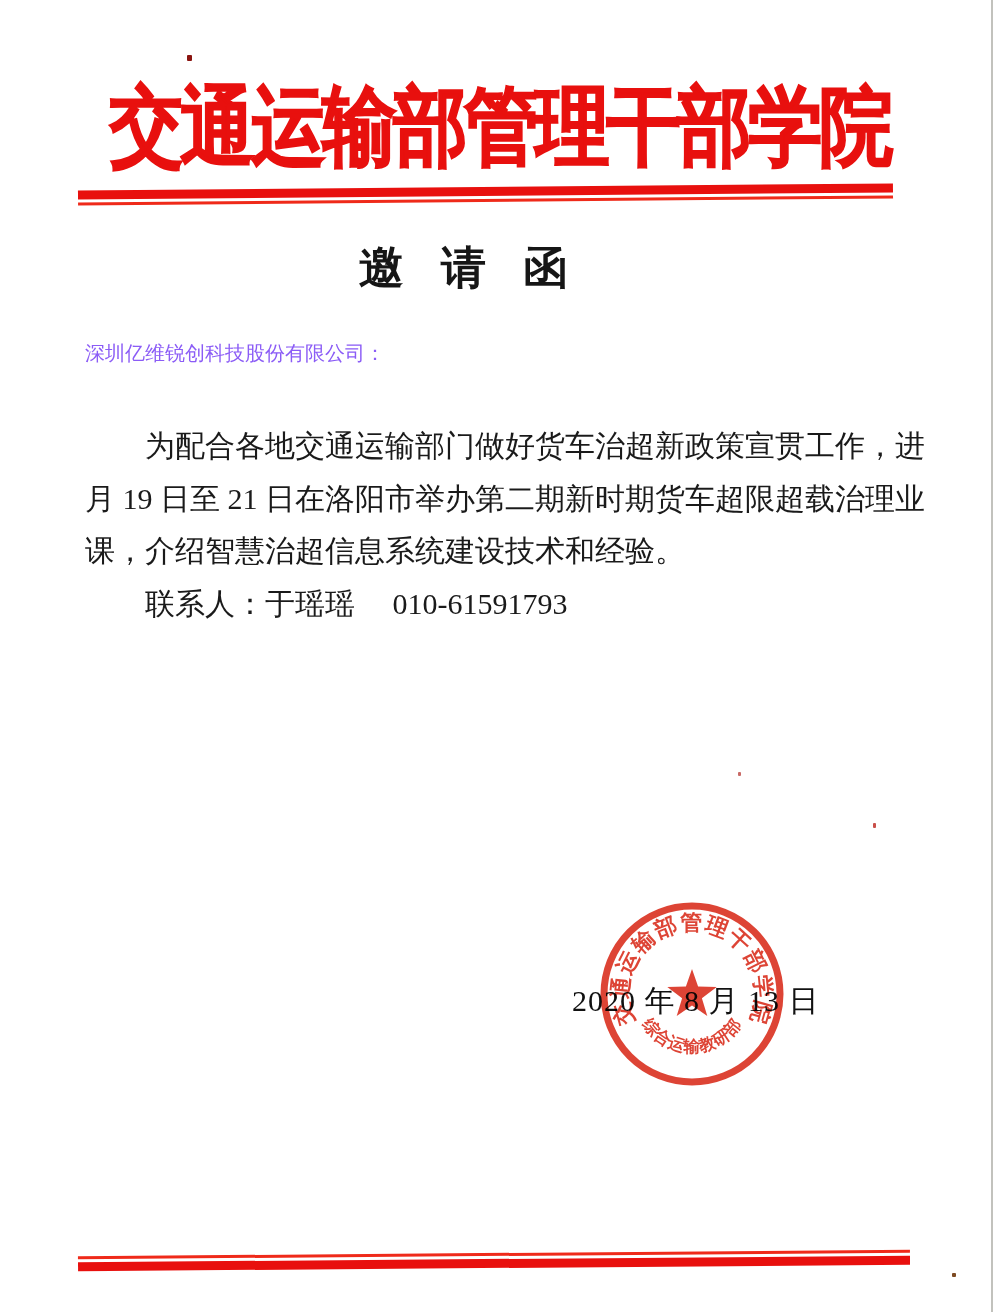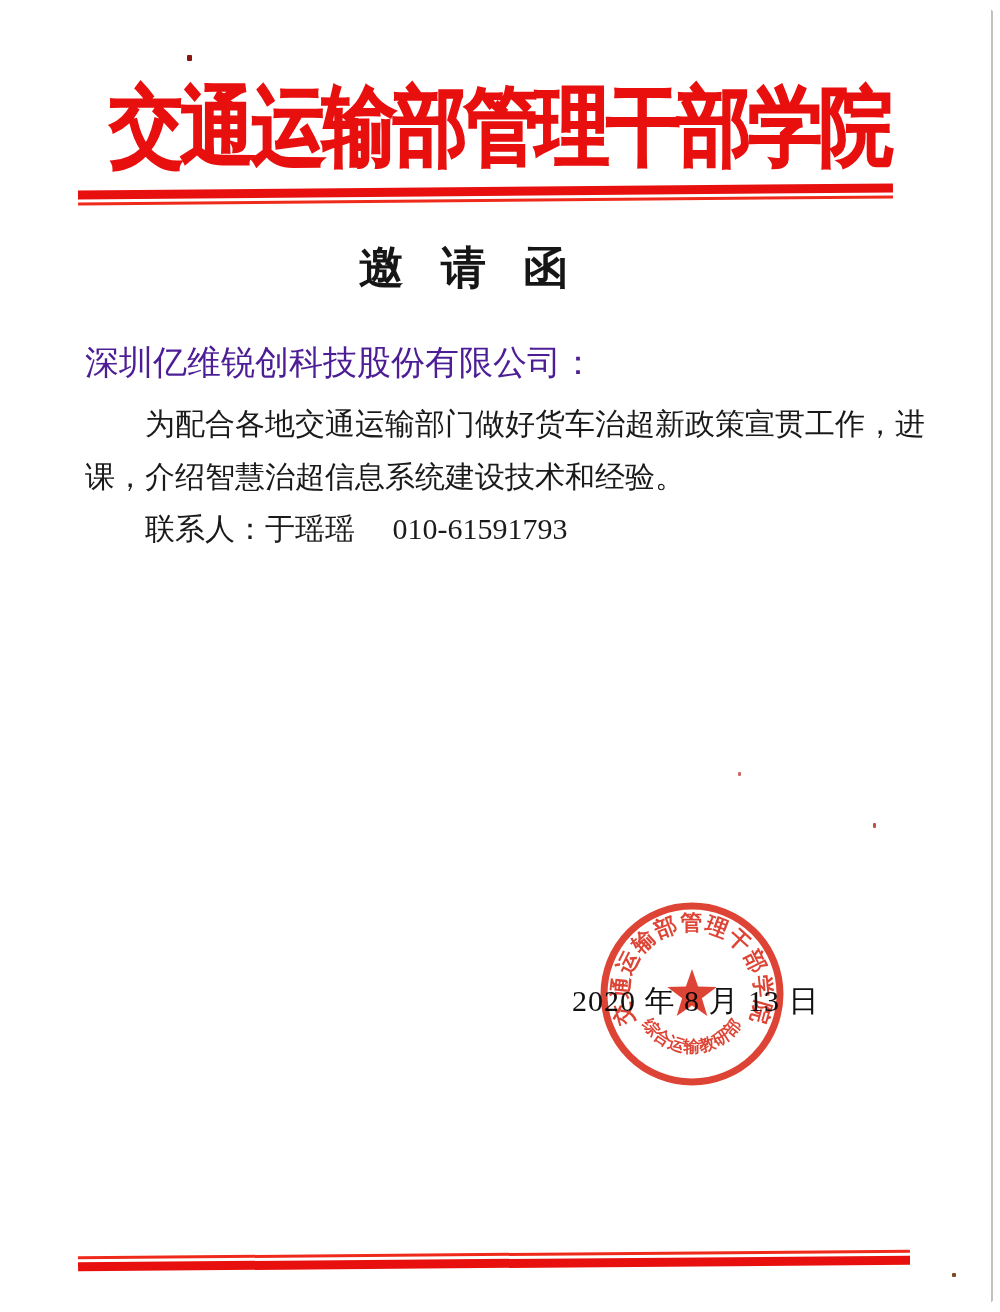--- a/index.html
+++ b/index.html
@@ -1,41 +1,41 @@
 <!DOCTYPE html>
 <html><head>
 <meta charset="utf-8">
 <style>
   html,body { margin:0; padding:0; background:#ffffff; }
   .page {
     position:relative; width:1000px; height:1312px; background:#ffffff;
-    font-family:"Liberation Serif", serif; overflow:hidden;border-radius:31px;
+    font-family:"Liberation Serif", serif; overflow:hidden;
   }
   
   .letterhead {
     position:absolute; top:70px; left:0; width:1000px; text-align:center;
     color:#e8100e; font-size:74px; font-weight:bold; letter-spacing:-3px;
     transform:scaleY(1.16); transform-origin:top center;
     -webkit-text-stroke:1.5px #e8100e; white-space:nowrap;
   }
   .rule { position:absolute; left:78px; width:815px; }
   .rule-header { top:187px; transform:rotate(-0.5deg); }
   .rule-footer { top:1253px; left:78px; width:832px; transform:rotate(-0.45deg); }
   .rule .thick { height:9px; background:#e8100e; }
   .rule .thin  { height:3px; background:#ef2a1a; }
   .rule .gap   { height:3px; background:transparent; }
   
   .doc-title {
     position:absolute; top:238px; left:-30px; width:1000px; text-align:center;
     font-size:45px; font-weight:bold; color:#161616; letter-spacing:13px; white-space:nowrap;
   }
   .recipient {
-    position:absolute; left:85px; top:340px; font-size:34px; color:#4c1d95; white-space:nowrap;
+    position:absolute; left:85px; top:340px; font-size:20px; color:#8b5cf6; white-space:nowrap;
   }
-  .body-block { position:absolute; left:85px; top:398px; width:832px; font-size:30px; color:#1a1a1a; }
+  .body-block { position:absolute; left:85px; top:420px; width:832px; font-size:30px; color:#1a1a1a; }
   .body-line { height:52.5px; line-height:52.5px; white-space:nowrap; }
   .indent { text-indent:2em; }
   
   .date-line {
     position:absolute; left:572px; top:981px; font-size:30px; color:#111111;
     letter-spacing:1px; z-index:1; white-space:nowrap;
   }
   .seal {
     position:absolute; left:597px; top:899px; width:190px; height:190px;
     z-index:2; mix-blend-mode:multiply; opacity:0.95;
@@ -60,20 +60,21 @@
     <div class="gap"></div>
     <div class="thin"></div>
   </div>
 
   <div class="doc-title">邀 请 函</div>
 
   <div class="recipient">深圳亿维锐创科技股份有限公司：</div>
 
   <div class="body-block">
     <div class="body-line indent">为配合各地交通运输部门做好货车治超新政策宣贯工作，进</div>
+    <div class="body-line">月 19 日至 21 日在洛阳市举办第二期新时期货车超限超载治理业</div>
     <div class="body-line">课，介绍智慧治超信息系统建设技术和经验。</div>
     <div class="body-line indent">联系人：于瑶瑶　 010-61591793</div>
   </div>
 
   <div class="date-line">2020 年 8 月 13 日</div>
 
   <svg class="seal" viewBox="0 0 190 190" xmlns="http://www.w3.org/2000/svg">
     <circle cx="95" cy="95" r="88" fill="none" stroke="#dc3a2a" stroke-width="7"></circle>
     <path id="sealTopArc" d="M 34.9 116.9 A 64 64 0 1 1 155.1 116.9" fill="none"></path>
     <path id="sealBottomArc" d="M 45.8 125.7 A 58 58 0 0 0 144.2 125.7" fill="none"></path>

